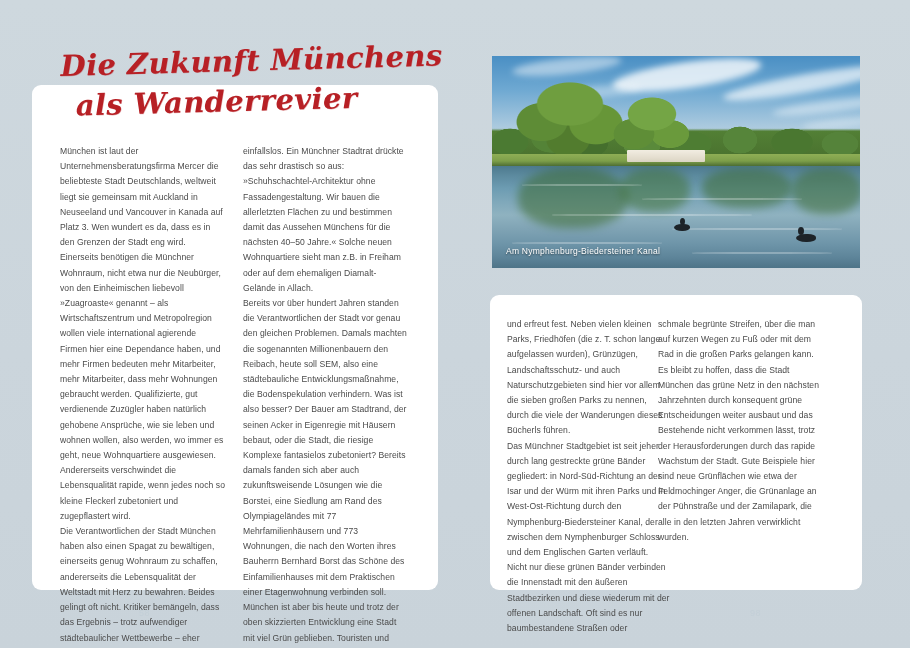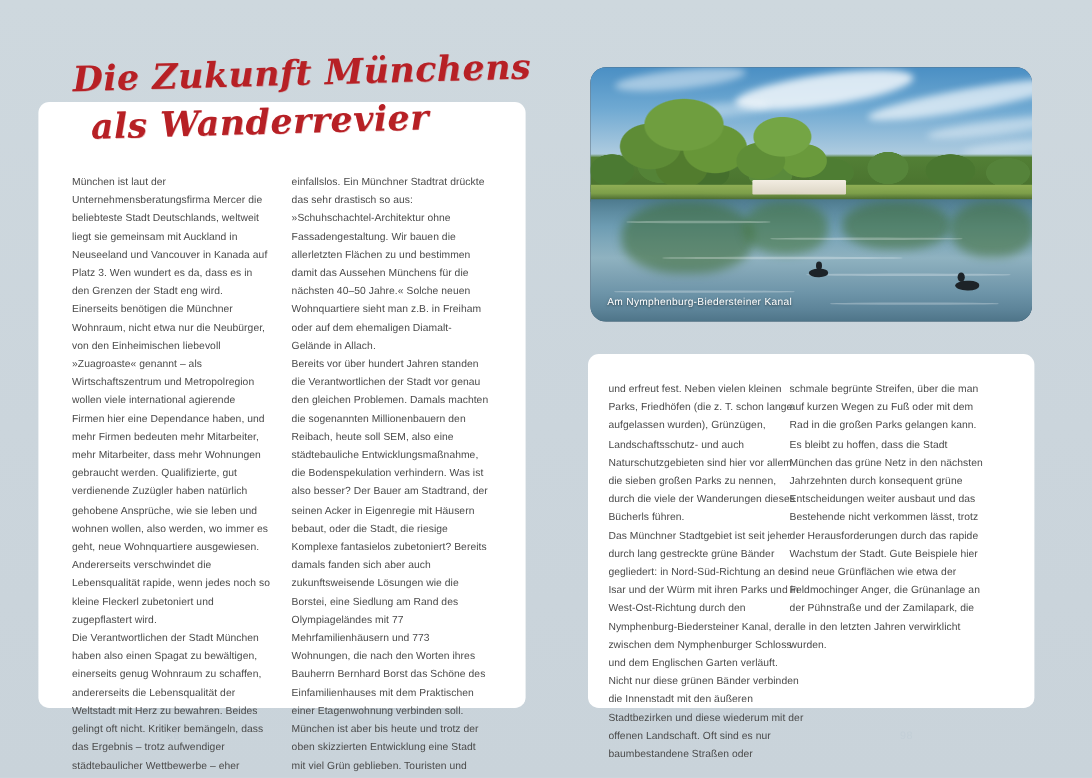--- a/index.html
+++ b/index.html
@@ -62,21 +62,20 @@
 
   
   #photo-frame {
     position: absolute;
     left: 492px;
     top: 56px;
     width: 368px;
     height: 212px;
     overflow: hidden;
     background: #2d4a63;
-    border-radius: 13px;
   }
   .sky {
     position: absolute;
     left: 0; top: 0; width: 100%; height: 46%;
     background: linear-gradient(180deg, #4a8fc4 0%, #6fa9d2 35%, #a8c8de 70%, #cfdde4 100%);
   }
   .cloud {
     position: absolute;
     background: rgba(255,255,255,0.78);
     border-radius: 50%;

